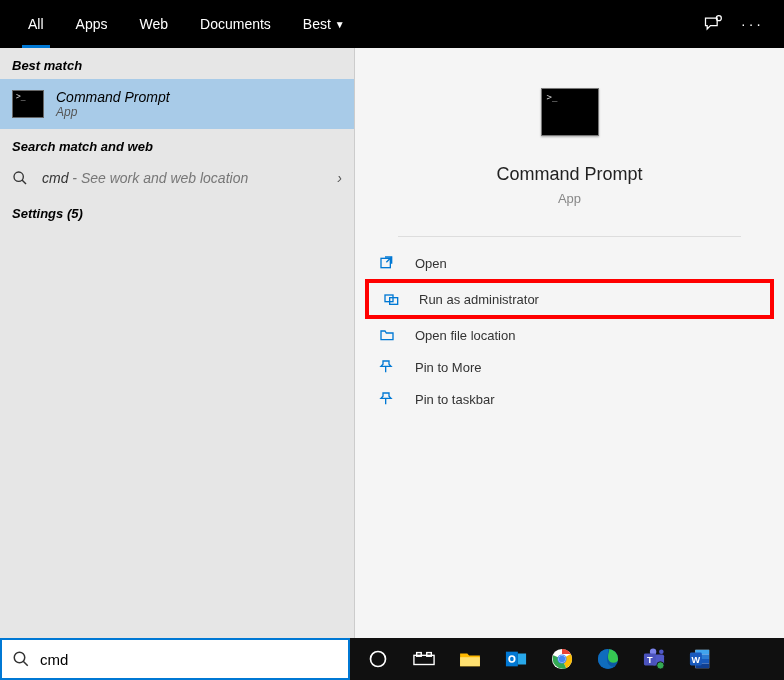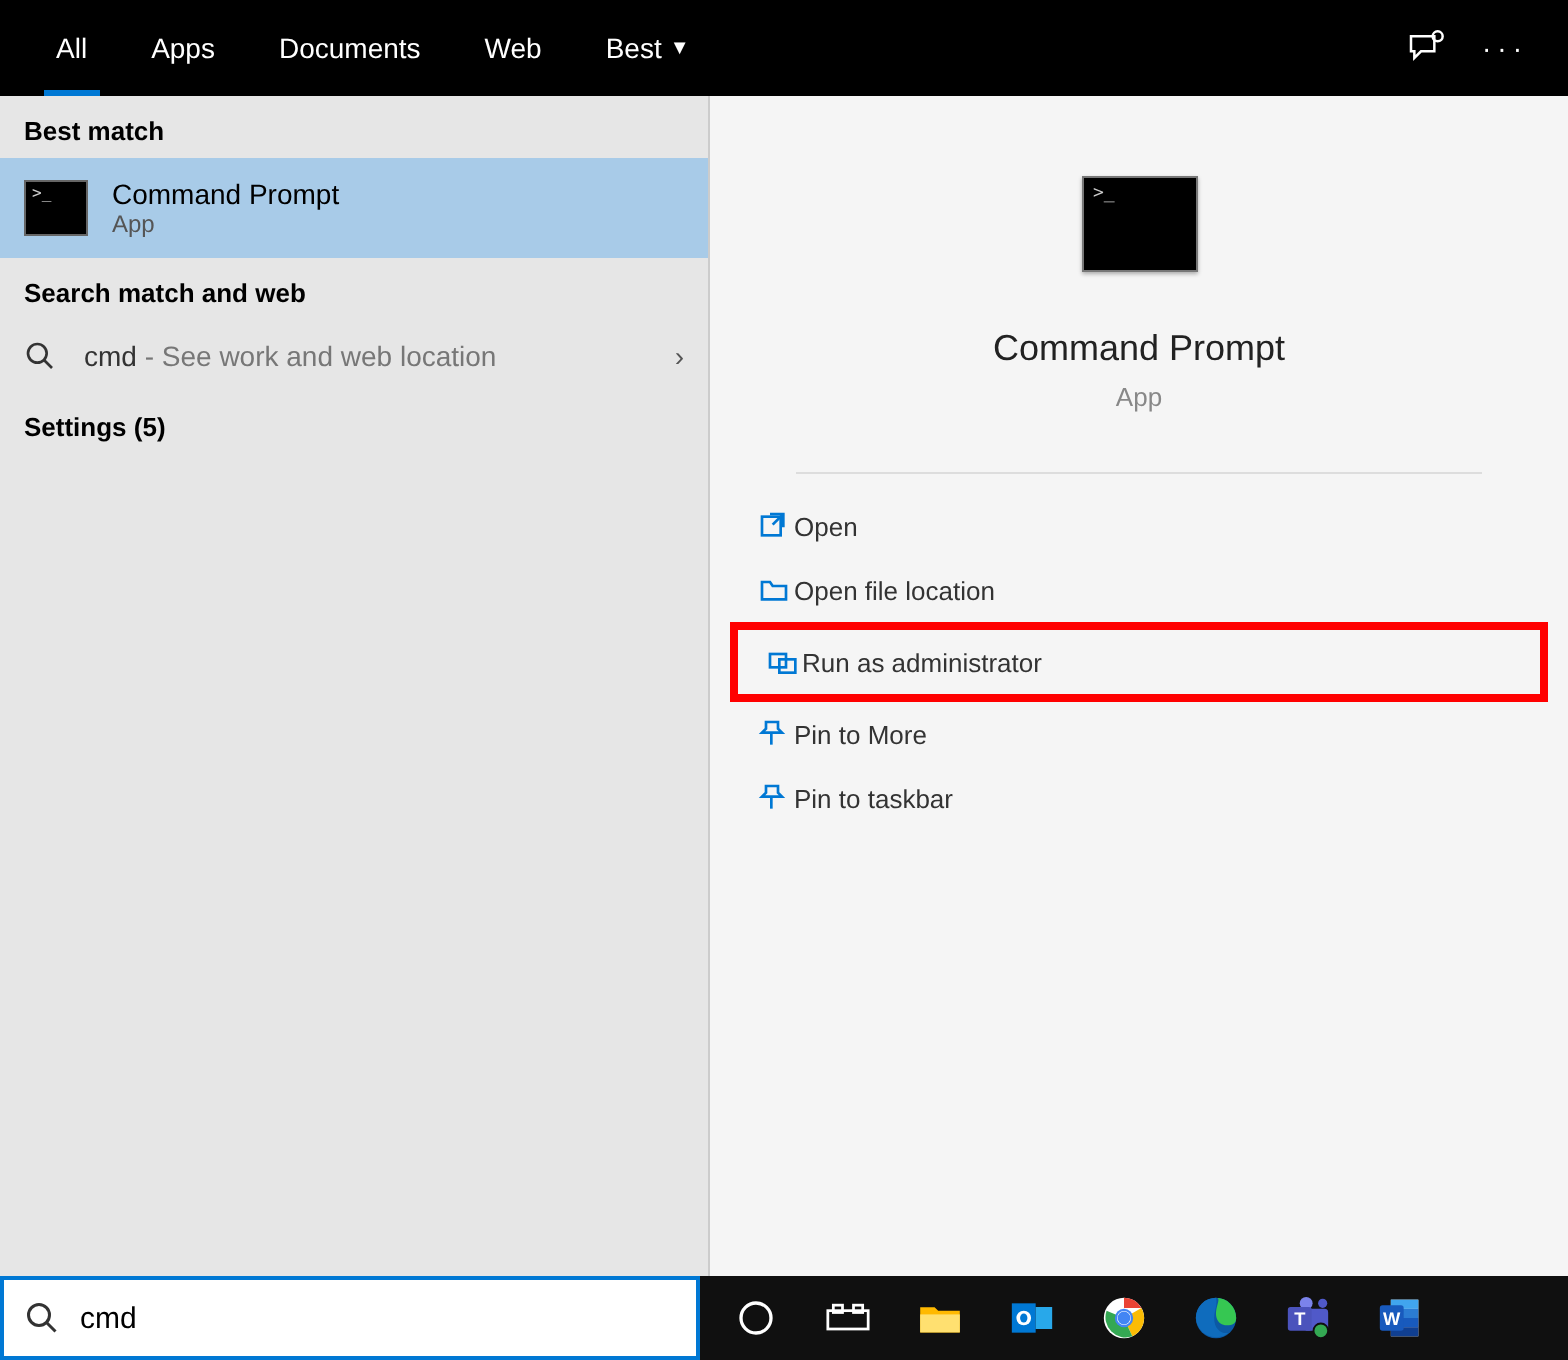--- a/index.html
+++ b/index.html
@@ -5,21 +5,21 @@
 * { margin: 0; padding: 0; box-sizing: border-box; font-family: "Segoe UI", sans-serif; }
 body { width: 784px; height: 680px; background: #f0f0f0; overflow: hidden; position: relative; }
 
 .top-tabs { background: #000; height: 48px; display: flex; align-items: center; padding: 0 12px; color: #fff; font-size: 14px; }
 .tab { padding: 0 16px; height: 48px; display: flex; align-items: center; cursor: pointer; position: relative; }
 .tab.active::after { content: ""; position: absolute; bottom: 0; left: 10px; right: 10px; height: 3px; background: #0078d4; }
 .dropdown-caret { margin-left: 4px; font-size: 10px; }
 .top-right { margin-left: auto; display: flex; align-items: center; gap: 18px; padding-right: 8px; }
 
 .main { display: flex; height: 590px; }
-.left { width: 355px; background: #e6e6e6; border-right: 1px solid #ccc; }
+.left { width: 355px; background: #e6e6e6; border-right: 1px solid #ccc; font-style: italic; }
 .right { flex: 1; background: #f5f5f5; }
 
 .section-header { padding: 10px 12px 6px; font-size: 13px; font-weight: 600; color: #000; }
 .best-match-item { background: #a8cbe8; display: flex; align-items: center; padding: 10px 12px; gap: 12px; cursor: pointer; }
 .cmd-icon-small { width: 32px; height: 28px; background: #000; border: 1px solid #666; position: relative; }
 .cmd-icon-small::before { content: ">_"; position: absolute; top: 1px; left: 3px; color: #ccc; font-size: 8px; font-family: monospace; }
 .bm-title { font-size: 14px; color: #000; }
 .bm-sub { font-size: 12px; color: #555; }
 
 .search-row { display: flex; align-items: center; padding: 10px 12px; gap: 12px; cursor: pointer; }
@@ -29,21 +29,21 @@
 .chev { color: #555; font-size: 14px; }
 
 .preview { display: flex; flex-direction: column; align-items: center; padding-top: 40px; }
 .cmd-icon-large { width: 58px; height: 48px; background: #000; border: 1px solid #777; position: relative; margin-bottom: 28px; box-shadow: 0 1px 2px rgba(0,0,0,0.3);}
 .cmd-icon-large::before { content: ">_"; position: absolute; top: 3px; left: 5px; color: #ccc; font-size: 9px; font-family: monospace; }
 .preview-title { font-size: 18px; color: #222; margin-bottom: 6px; }
 .preview-sub { font-size: 13px; color: #888; margin-bottom: 4px; }
 .divider { width: 80%; border-top: 1px solid #ddd; margin: 26px 0 10px; }
 
 .actions { width: 100%; padding: 0 10px; }
-.action-item { display: flex; align-items: center; gap: 0; padding: 8px 14px; font-size: 13px; color: #333; cursor: pointer; }
+.action-item { display: flex; align-items: center; gap: 18px; padding: 8px 14px; font-size: 13px; color: #333; cursor: pointer; }
 .action-item .ai-icon { width: 18px; color: #0078d4; text-align: center; }
 .highlight-box { border: 4px solid #ff0000; }
 
 .taskbar { position: absolute; bottom: 0; left: 0; right: 0; height: 42px; background: #101010; display: flex; align-items: center; }
 .searchbox { width: 350px; height: 42px; background: #fff; border: 2px solid #0078d4; display: flex; align-items: center; padding: 0 10px; gap: 10px; }
 .searchbox input { border: none; outline: none; font-size: 15px; flex: 1; background: transparent; }
 .tb-icons { display: flex; align-items: center; height: 100%; padding-left: 6px; gap: 2px; }
 .tb-btn { width: 44px; height: 42px; display: flex; align-items: center; justify-content: center; cursor: pointer; }
 
 svg { display: block; }
@@ -52,24 +52,24 @@
 <body>
 
 <div class="top-tabs">
   <div class="tab active">
       <span>All</span>
     </div>
   <div class="tab">
       <span>Apps</span>
     </div>
   <div class="tab">
+      <span>Web</span>
+    </div>
+  <div class="tab">
       <span>Documents</span>
-    </div>
-  <div class="tab">
-      <span>Web</span>
     </div>
   <div class="tab">
       <span>Best</span>
       <span class="dropdown-caret">▼</span>
     </div>
   <div class="top-right">
     <span>
       <svg width="20" height="20" viewBox="0 0 24 24" fill="none" stroke="#fff" stroke-width="1.5">
           <path d="M3 5 h14 v9 h-8 l-4 4 v-4 h-2 z"></path>
           <circle cx="19" cy="5" r="3"></circle>
@@ -117,36 +117,36 @@
         <div class="action-item">
           <span class="ai-icon">
             <svg width="16" height="16" viewBox="0 0 24 24" fill="none" stroke="#0078d4" stroke-width="2">
                 <rect x="3" y="5" width="14" height="14"></rect>
                 <path d="M9 3 h10 v10"></path>
                 <path d="M19 3 l-8 8"></path>
               </svg>
           </span>
           <span>Open</span>
         </div>
-        <div class="action-item">
-          <span class="ai-icon">
-            <svg width="16" height="16" viewBox="0 0 24 24" fill="none" stroke="#0078d4" stroke-width="2">
-                <path d="M3 6 h6 l2 3 h10 v10 h-18 z"></path>
-              </svg>
-          </span>
-          <span>Open file location</span>
-        </div>
         <div class="action-item highlight-box">
           <span class="ai-icon">
             <svg width="16" height="16" viewBox="0 0 24 24" fill="none" stroke="#0078d4" stroke-width="2">
                 <rect x="3" y="6" width="12" height="10"></rect>
                 <rect x="10" y="10" width="12" height="10"></rect>
               </svg>
           </span>
           <span>Run as administrator</span>
+        </div>
+        <div class="action-item">
+          <span class="ai-icon">
+            <svg width="16" height="16" viewBox="0 0 24 24" fill="none" stroke="#0078d4" stroke-width="2">
+                <path d="M3 6 h6 l2 3 h10 v10 h-18 z"></path>
+              </svg>
+          </span>
+          <span>Open file location</span>
         </div>
         <div class="action-item">
           <span class="ai-icon">
             <svg width="16" height="16" viewBox="0 0 24 24" fill="none" stroke="#0078d4" stroke-width="2">
                 <path d="M6 3 h9 v5 l3 3 h-15 l3 -3 z"></path>
                 <line x1="10" y1="11" x2="10" y2="20"></line>
               </svg>
           </span>
           <span>Pin to More</span>
         </div>

